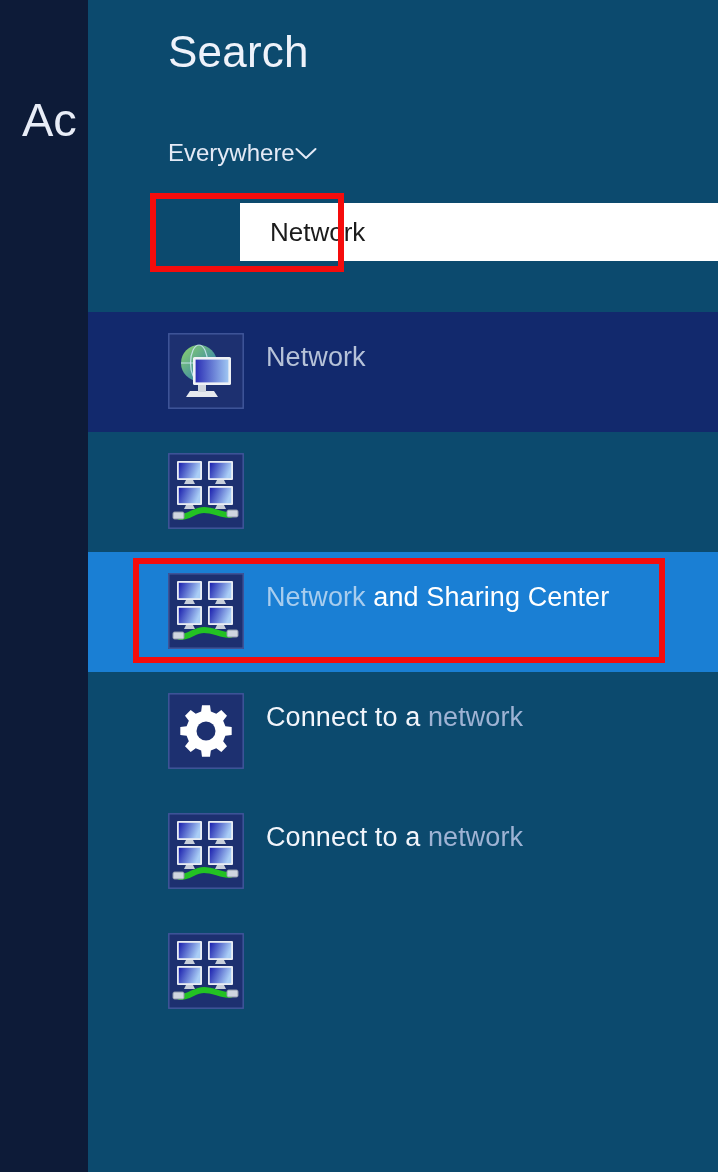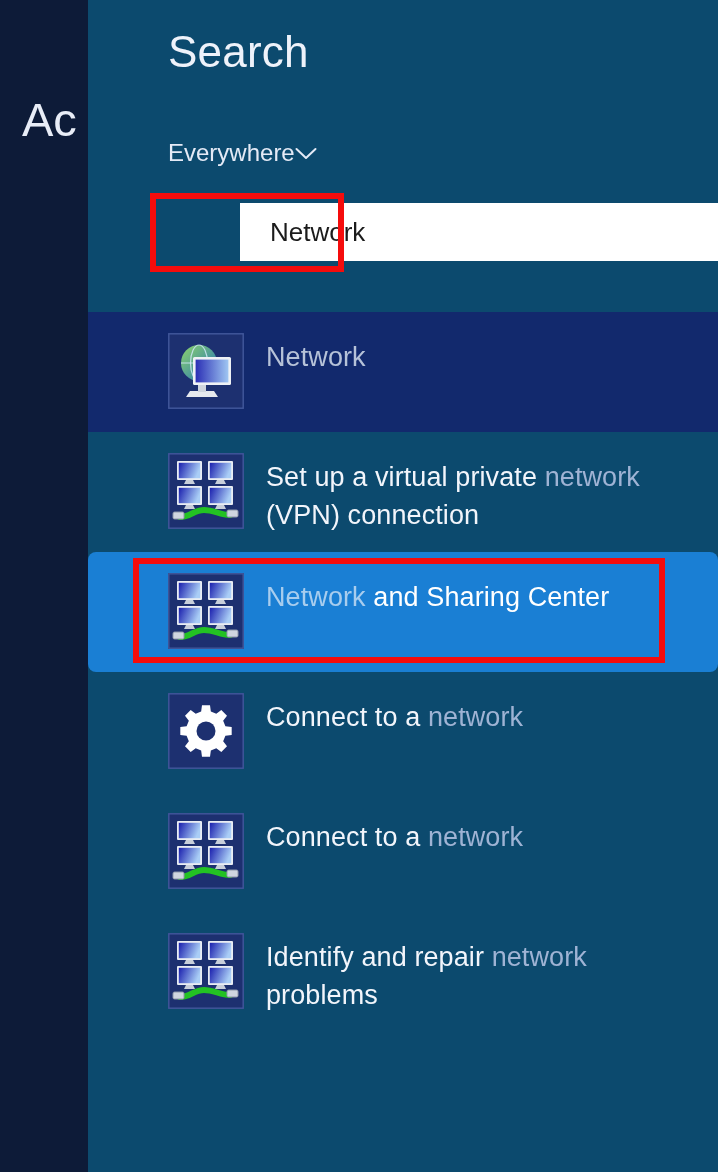--- a/index.html
+++ b/index.html
@@ -122,21 +122,21 @@
   .result-item {
     position: relative;
     display: flex;
     align-items: flex-start;
     height: 120px;
     box-sizing: border-box;
     padding-left: 80px;
     cursor: pointer;
   }
   .result-item.hovered { background: #12296d; }
-  .result-item.selected { background: #1a7fd4; border-radius: 8px; }
+  .result-item.selected { background: #1a7fd4; }
 
   .result-icon {
     flex: 0 0 auto;
     width: 76px;
     height: 76px;
     margin-top: 21px;
     position: relative;
   }
   .result-icon svg { display: block; width: 76px; height: 76px; }
 
@@ -255,21 +255,20 @@
               <rect x="10.8" y="34.8" width="21.4" height="15.4" fill="url(#sc)"></rect>
               <path d="M18 52 h7 l2 4 h-11 z" fill="#c8cfda"></path>
               <rect x="40" y="33" width="25" height="19" rx="1" fill="#e9edf3"></rect>
               <rect x="41.8" y="34.8" width="21.4" height="15.4" fill="url(#sc)"></rect>
               <path d="M49 52 h7 l2 4 h-11 z" fill="#c8cfda"></path>
               <path d="M12 64 C22 64 26 57 36 57 C46 57 52 62 62 62" fill="none" stroke="#23c223" stroke-width="6" stroke-linecap="round"></path>
               <rect x="5" y="59" width="11" height="7" rx="1.5" fill="#cfd6e0" stroke="#8d97a8" stroke-width="1"></rect>
               <rect x="59" y="57" width="11" height="7" rx="1.5" fill="#cfd6e0" stroke="#8d97a8" stroke-width="1"></rect>
             </svg>
           </div>
-          <div class="result-label">Set up a virtual private <span class="match">network</span> (VPN) connection</div>
         </div>
         <div class="result-item selected">
           <div class="result-icon">
             <svg viewBox="0 0 76 76">
               <defs>
                 <linearGradient id="sc" x1="0" y1="0" x2="1" y2="0.3">
                   <stop offset="0" stop-color="#1a1fae"></stop>
                   <stop offset="1" stop-color="#a9cdf6"></stop>
                 </linearGradient>
               </defs>
@@ -356,21 +355,20 @@
               <rect x="10.8" y="34.8" width="21.4" height="15.4" fill="url(#sc)"></rect>
               <path d="M18 52 h7 l2 4 h-11 z" fill="#c8cfda"></path>
               <rect x="40" y="33" width="25" height="19" rx="1" fill="#e9edf3"></rect>
               <rect x="41.8" y="34.8" width="21.4" height="15.4" fill="url(#sc)"></rect>
               <path d="M49 52 h7 l2 4 h-11 z" fill="#c8cfda"></path>
               <path d="M12 64 C22 64 26 57 36 57 C46 57 52 62 62 62" fill="none" stroke="#23c223" stroke-width="6" stroke-linecap="round"></path>
               <rect x="5" y="59" width="11" height="7" rx="1.5" fill="#cfd6e0" stroke="#8d97a8" stroke-width="1"></rect>
               <rect x="59" y="57" width="11" height="7" rx="1.5" fill="#cfd6e0" stroke="#8d97a8" stroke-width="1"></rect>
             </svg>
           </div>
-          <div class="result-label">Identify and repair <span class="match">network</span> problems</div>
         </div>
       </div>
 
   </div>
 
   <div class="annotation search-box-anno"></div>
   <div class="annotation selected-row-anno"></div>
 
 </div>
 

